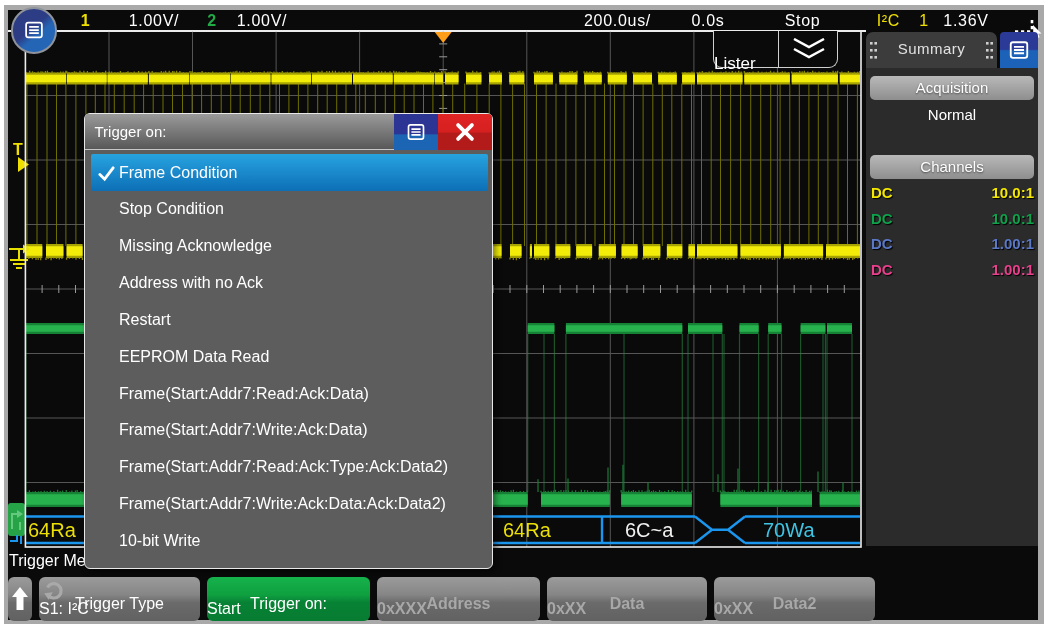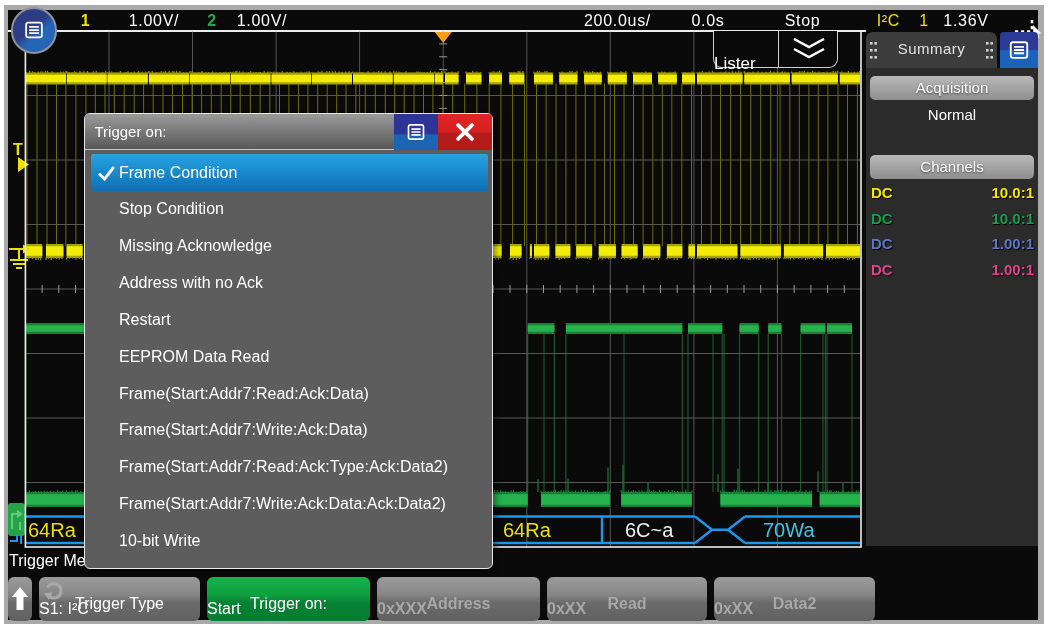--- a/index.html
+++ b/index.html
@@ -193,21 +193,21 @@
   </div>
   <div class="sk skgreen" style="left:199px;width:163px">
     <div class="skl1">Trigger on:</div>
         <div class="skl2">Start</div>
   </div>
   <div class="sk skgrad" style="left:369px;width:163px">
     <div class="skl1 dis">Address</div>
         <div class="skl2 dis">0xXXX</div>
   </div>
   <div class="sk skgrad" style="left:539px;width:160px">
-    <div class="skl1 dis">Read</div>
+    <div class="skl1 dis">Data</div>
         <div class="skl2 dis">0xXX</div>
   </div>
   <div class="sk skgrad" style="left:706px;width:161px">
     <div class="skl1 dis">Data2</div>
         <div class="skl2 dis">0xXX</div>
   </div>
   <div id="bluecirc">
         <svg viewBox="0 0 24 24" width="21" height="21">
           <rect x="3" y="3.5" width="18" height="17" rx="2.5" fill="none" stroke="#fff" stroke-width="2"></rect>
           <path d="M6.5 8.5h11M6.5 12h11M6.5 15.5h11" stroke="#fff" stroke-width="2" fill="none"></path>

